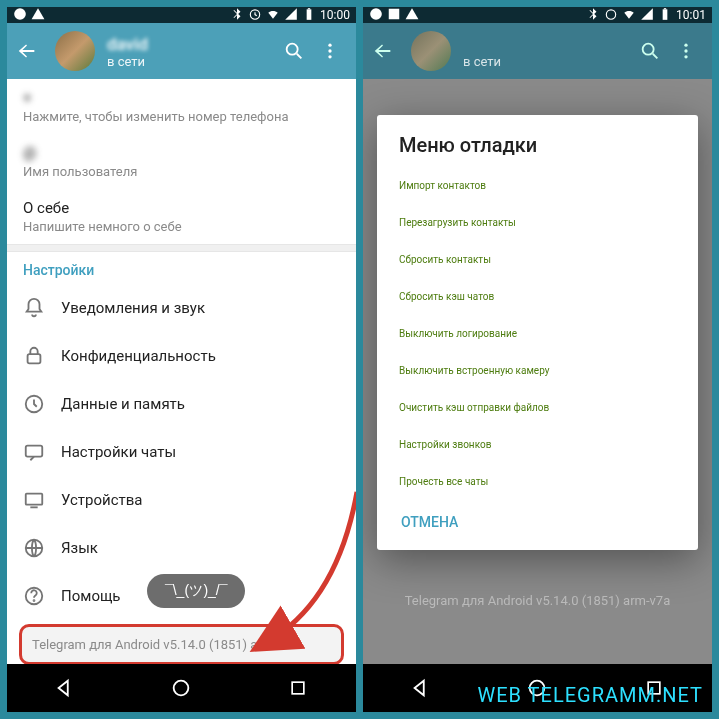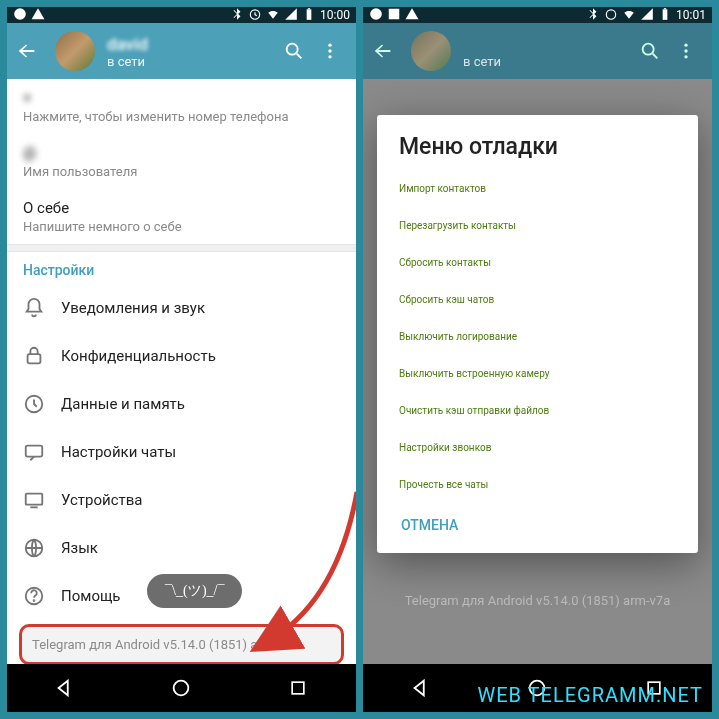--- a/index.html
+++ b/index.html
@@ -38,40 +38,40 @@
   .row .secondary { font-size: 13px; color: #8a8a8a; margin-top: 2px; }
   .blurred { filter: blur(3px); color:#666;}
   .divider { height: 8px; background: #f0f0f0; border-top:1px solid #e6e6e6; border-bottom:1px solid #e6e6e6;}
   .section-header { padding: 10px 16px 6px; font-size: 14px; color: #3f9fbf; font-weight: 500; }
   .setting-item { display: flex; align-items: center; padding: 13px 16px; gap: 16px; }
   .setting-item .ico { width: 22px; height: 22px; color: #757575; display:flex;align-items:center;justify-content:center;}
   .setting-item .label { font-size: 15px; color: #222; }
   .toast {
     position: absolute; left: 140px; bottom: 104px;
     background: #6d6d6d; color: #fff; padding: 8px 18px; border-radius: 20px;
-    font-size: 14px; font-family: Liberation Serif, serif;
+    font-size: 14px; font-family: Liberation Sans, sans-serif;
   }
   .version-box {
     margin: 4px 12px 6px; padding: 10px 10px;
     background: #f3f3f3; border: 3px solid #d33a2f; border-radius: 10px;
     font-size: 13px; color: #8a8a8a;
   }
   .navbar {
     height: 48px; background: #000; display: flex; align-items: center; justify-content: space-around;
   }
   .navbar .nb { width: 28px; height: 28px; display:flex;align-items:center;justify-content:center;}
   .arrow {
     position: absolute; pointer-events: none;
   }
   .dialog {
     position: absolute; left: 14px; right: 14px; top: 108px;
     background: #fff; border-radius: 3px; box-shadow: 0 10px 40px rgba(0,0,0,.4);
     padding: 18px 0 8px;
   }
-  .dialog-title { font-size: 23px; font-weight: 500; padding: 0 22px 10px; color: #222;}
+  .dialog-title { font-size: 20px; font-weight: 500; padding: 0 22px 10px; color: #222;}
   .dialog-item { padding: 13px 22px; font-size: 10px; color: #4d7c0f; }
   .dialog-footer { display:flex; justify-content:flex-start; padding: 6px 12px 4px;}
   .dialog-cancel { color: #3f9fbf; font-weight: 500; font-size: 14px; padding: 8px 12px; }
   .r-version { position:absolute; bottom:56px; left:0; right:0; text-align:center; font-size:13px; color:#bbb;}
   .watermark {
     position:absolute; right:16px; bottom:12px; color:#2de0ff;
     font-size: 20px; letter-spacing: 1px; font-weight: 400;
     text-shadow: 0 0 2px rgba(0,0,0,.3);
   }
 </style>

